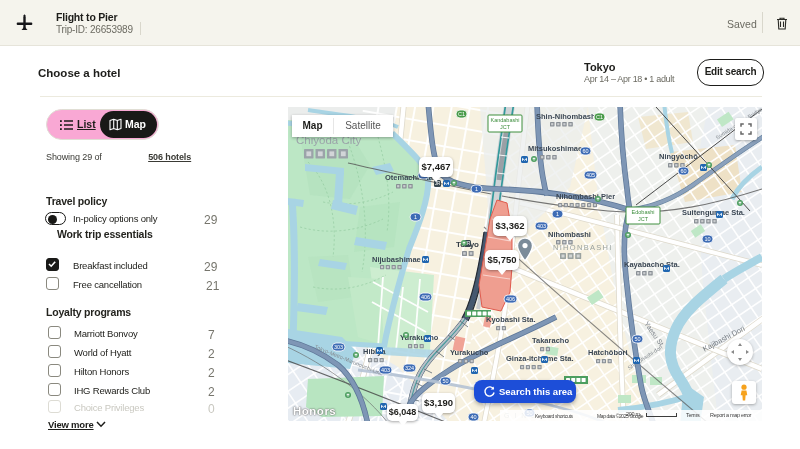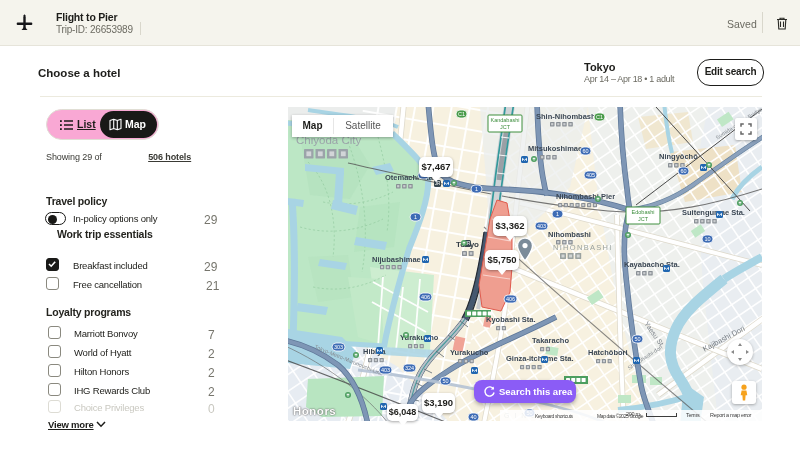--- a/index.html
+++ b/index.html
@@ -893,21 +893,21 @@
   <div class="abs" style="left:41px;top:3px;width:1px;height:16px;background:#e6e6e6;"></div>
   <div class="abs" style="left:41px;top:0;width:60px;height:22px;font-size:10px;color:#565656;text-align:center;line-height:22px;">Satellite</div>
 </div>
 
 <div class="gctl" style="left:735px;top:118px;width:22px;height:22px;border-radius:2px;z-index:6;">
   <svg width="22" height="22" viewBox="0 0 22 22">
       <path d="M6 8.8 V6 H8.8 M13.2 6 H16 V8.8 M16 13.2 V16 H13.2 M8.8 16 H6 V13.2" stroke="#666" stroke-width="1.5" fill="none"></path>
     </svg>
 </div>
 
-<div class="abs" style="left:474px;top:380px;width:102px;height:23px;background:#8b5cf6;border-radius:8px;z-index:7;box-shadow:0 2px 4px rgba(0,0,0,0.3);">
+<div class="abs" style="left:474px;top:380px;width:102px;height:23px;background:#1d4ed8;border-radius:8px;z-index:7;box-shadow:0 2px 4px rgba(0,0,0,0.3);">
   <svg style="position:absolute;left:9px;top:5px" width="13" height="13" viewBox="0 0 13 13">
       <path d="M10.6 4.2 A4.6 4.6 0 1 0 11.1 7.5" stroke="#fff" stroke-width="1.4" fill="none"></path>
       <path d="M10.8 1.4 L10.8 4.6 L7.6 4.6 Z" fill="#fff"></path>
     </svg>
   <span style="position:absolute;left:25px;top:5.5px;color:#fff;font-size:9.5px;font-weight:bold;white-space:nowrap;">Search this area</span>
 </div>
 
 <div class="gctl" style="left:727px;top:339px;width:26px;height:26px;border-radius:50%;z-index:6;">
   <svg width="26" height="26" viewBox="0 0 26 26">
       <path d="M13 4 L11 7 H15 Z M13 22 L11 19 H15 Z M4 13 L7 11 V15 Z M22 13 L19 11 V15 Z" fill="#888"></path>

